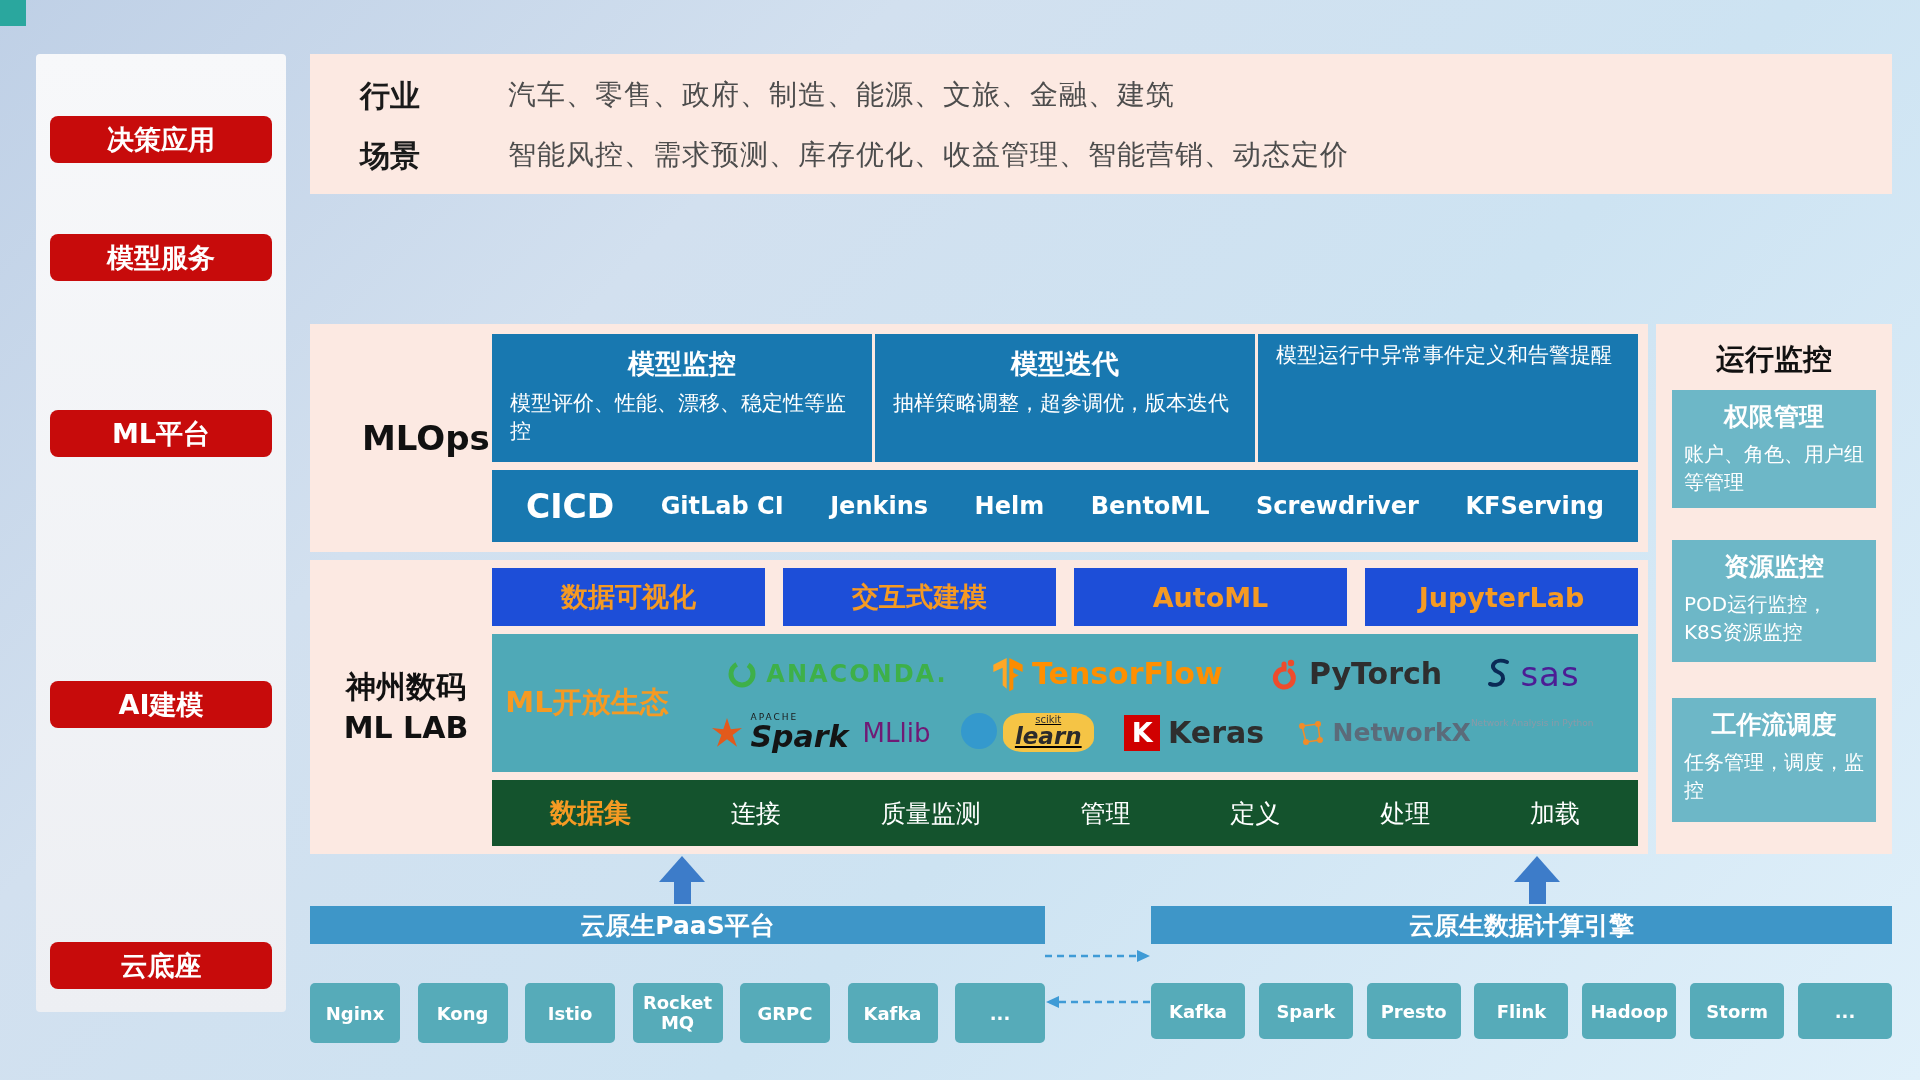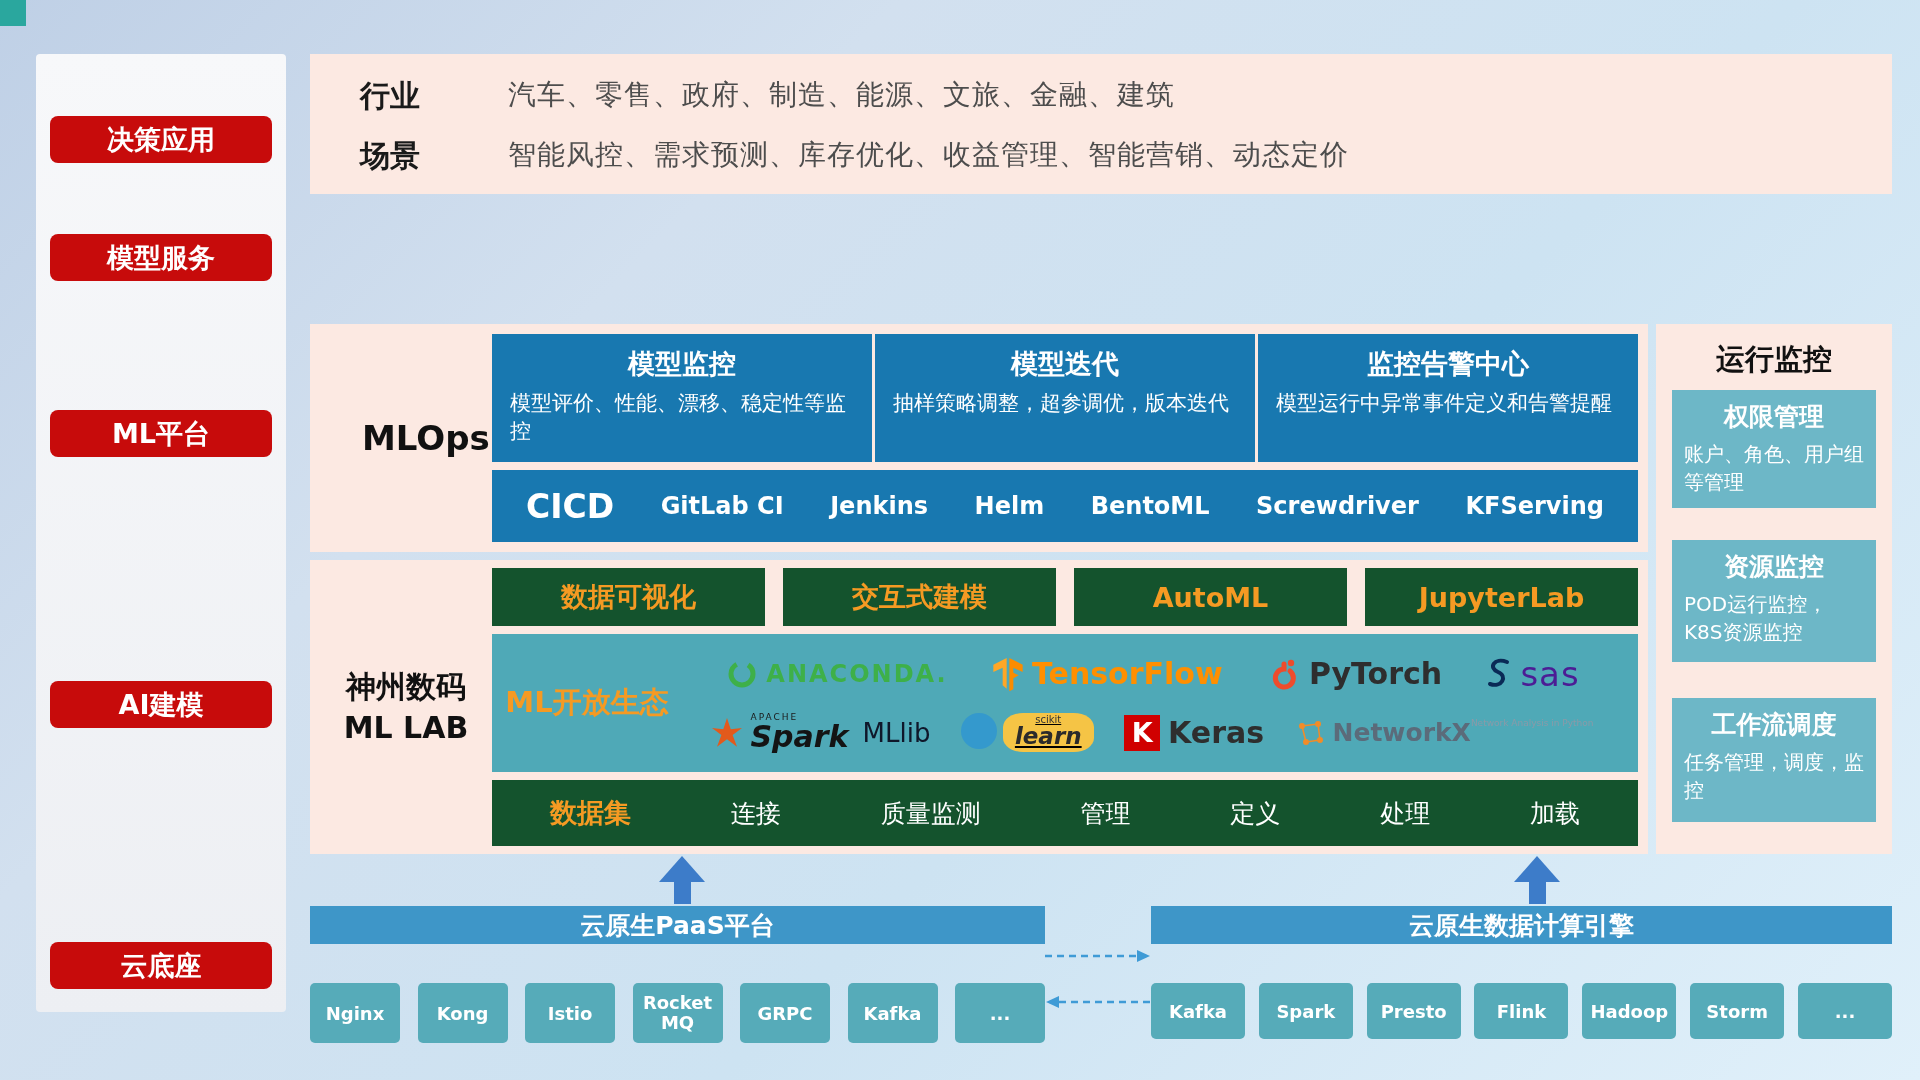--- a/index.html
+++ b/index.html
@@ -45,36 +45,36 @@
   .cicd{position:absolute;left:182px;top:146px;width:1146px;height:72px;background:#1878b0;
     color:#fff;display:flex;align-items:center;justify-content:space-between;
     padding:0 34px;box-sizing:border-box;}
   .cicd-title{font-size:33px;font-weight:bold;}
   .cicd-item{font-size:24px;font-weight:600;}
 
   .row4{left:310px;top:560px;width:1338px;height:294px;}
   .mllab-label{position:absolute;left:10px;top:50%;transform:translateY(-50%);
     width:172px;text-align:center;font-size:30px;font-weight:bold;line-height:1.35;color:#111;}
   .tools{position:absolute;left:182px;top:8px;width:1146px;display:flex;justify-content:space-between;}
-  .tool{width:273px;height:58px;background:#14532d;color:#f59a23;font-size:27px;font-weight:bold;
+  .tool{width:273px;height:58px;background:#1d4ed8;color:#f59a23;font-size:27px;font-weight:bold;
     display:flex;align-items:center;justify-content:center;cursor:pointer;}
   .eco{position:absolute;left:182px;top:74px;width:1146px;height:138px;background:#4fa9b7;display:flex;}
   .eco-label{width:190px;display:flex;align-items:center;justify-content:center;
     color:#f59a23;font-size:29px;font-weight:bold;}
   .eco-logos{flex:1;display:flex;flex-direction:column;justify-content:space-evenly;padding-right:14px;}
   .eco-row{display:flex;align-items:center;justify-content:space-evenly;}
   .logo{display:flex;align-items:center;gap:8px;}
   .an-text{color:#3eb049;font-size:24px;font-weight:bold;letter-spacing:2px;}
   .tf-text{color:#ff8f00;font-size:30px;font-weight:bold;}
   .pt-text{color:#2e2e2e;font-size:30px;font-weight:600;}
   .sas-text{color:#4c1d95;font-size:34px;font-weight:normal;letter-spacing:1px;}
   .spark-stack{display:flex;flex-direction:column;line-height:1;}
   .apache{font-size:9px;font-style:normal;letter-spacing:2px;color:#1a1a1a;}
   .spark-word{font-size:30px;font-weight:bold;font-style:italic;color:#141414;}
-  .mllib{font-size:26px;color:#0f172a;margin-left:6px;}
+  .mllib{font-size:26px;color:#701a75;margin-left:6px;}
   .sk{display:flex;align-items:flex-start;gap:6px;text-decoration:underline;}
   .sk-circle{width:36px;height:36px;border-radius:50%;background:#3499cd;display:inline-block;}
   .sk-blob{background:#f5c445;border-radius:20px/14px;padding:2px 12px 4px;display:flex;flex-direction:column;align-items:center;line-height:1;}
   .sk-top{font-size:10px;font-style:normal;color:#333;}
   .sk-word{font-size:23px;font-weight:bold;font-style:italic;color:#2b2b2b;}
   .keras-k{width:36px;height:36px;background:#d00000;color:#fff;font-size:27px;font-weight:bold;
     display:flex;align-items:center;justify-content:center;}
   .keras-text{font-size:30px;font-weight:600;color:#2e2e2e;}
   .nx-stack{display:flex;line-height:1.1;}
   .nx-word{font-size:25px;font-weight:600;color:#5b6b7a;}
@@ -145,21 +145,20 @@
     <div class="mcards">
       <div class="mcard">
         <div class="mcard-title">模型监控</div>
         <div class="mcard-desc">模型评价、性能、漂移、稳定性等监控</div>
       </div>
       <div class="mcard">
         <div class="mcard-title">模型迭代</div>
         <div class="mcard-desc">抽样策略调整，超参调优，版本迭代</div>
       </div>
       <div class="mcard">
-        <div class="mcard-title">监控告警中心</div>
         <div class="mcard-desc">模型运行中异常事件定义和告警提醒</div>
       </div>
     </div>
     <div class="cicd">
       <span class="cicd-title">CICD</span>
       <span class="cicd-item">GitLab CI</span>
       <span class="cicd-item">Jenkins</span>
       <span class="cicd-item">Helm</span>
       <span class="cicd-item">BentoML</span>
       <span class="cicd-item">Screwdriver</span>

